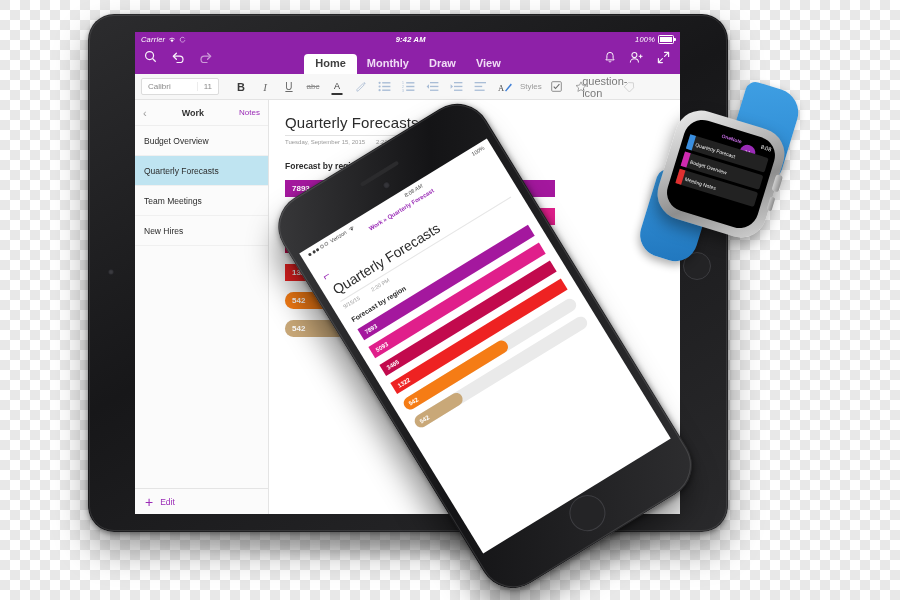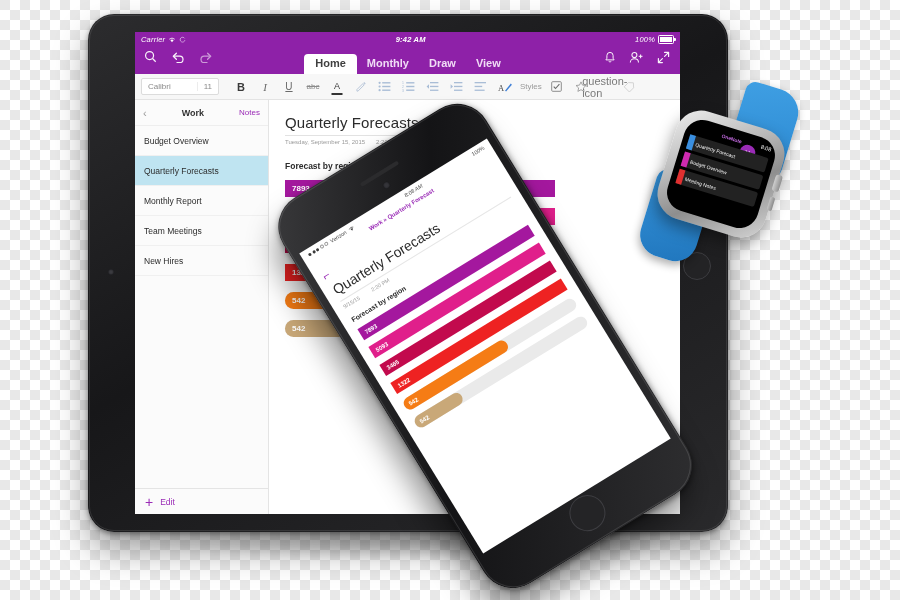--- a/index.html
+++ b/index.html
@@ -391,21 +391,20 @@
 
         <div class="sidebar">
           <div class="sb-head">
             <span class="sb-back">‹</span>
             <span class="sb-title">Work</span>
             <span class="sb-edit">Notes</span>
           </div>
           <div class="sb-list">
             <div class="sb-row">Budget Overview</div>
             <div class="sb-row sel">Quarterly Forecasts</div>
-            <div class="sb-row">Monthly Report</div>
             <div class="sb-row">Team Meetings</div>
             <div class="sb-row">New Hires</div>
           </div>
           <div class="sb-foot">
             <span class="plus">+</span>
             <span>Edit</span>
           </div>
         </div>
 
         <div class="page">

